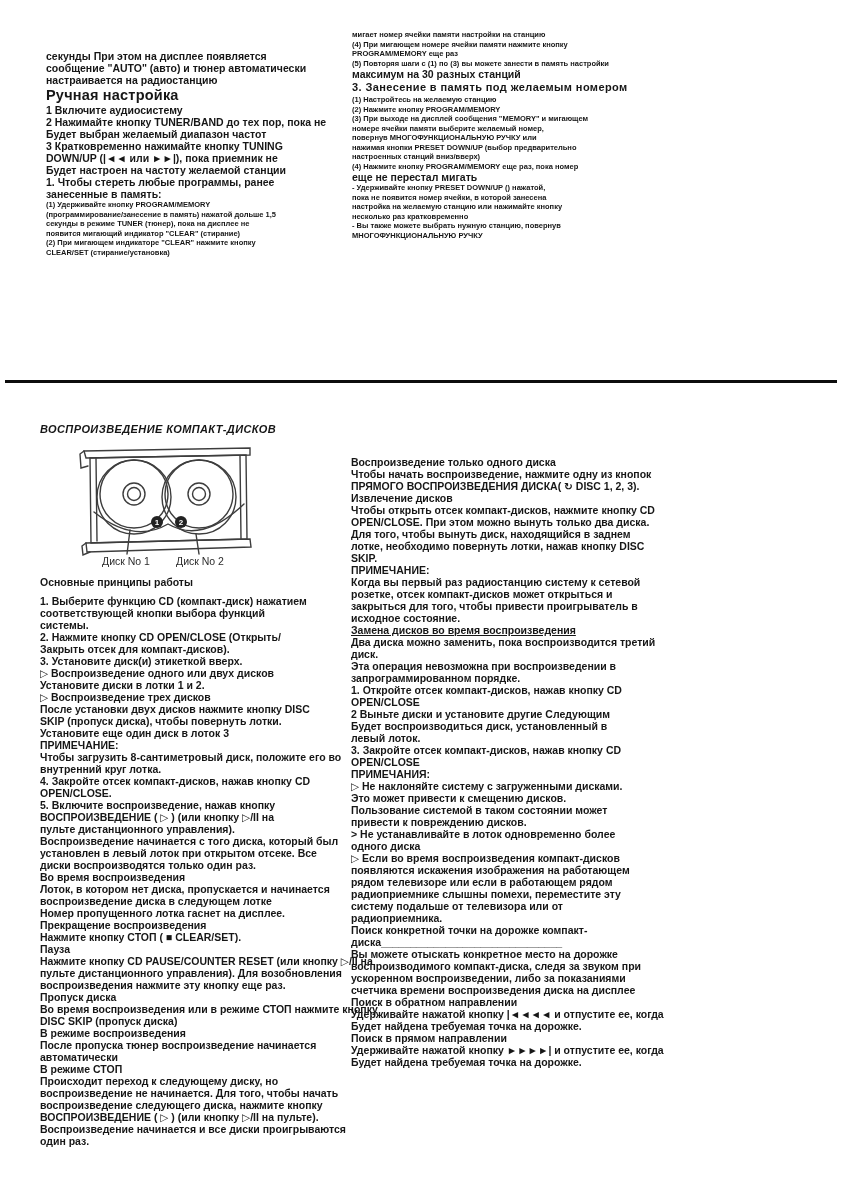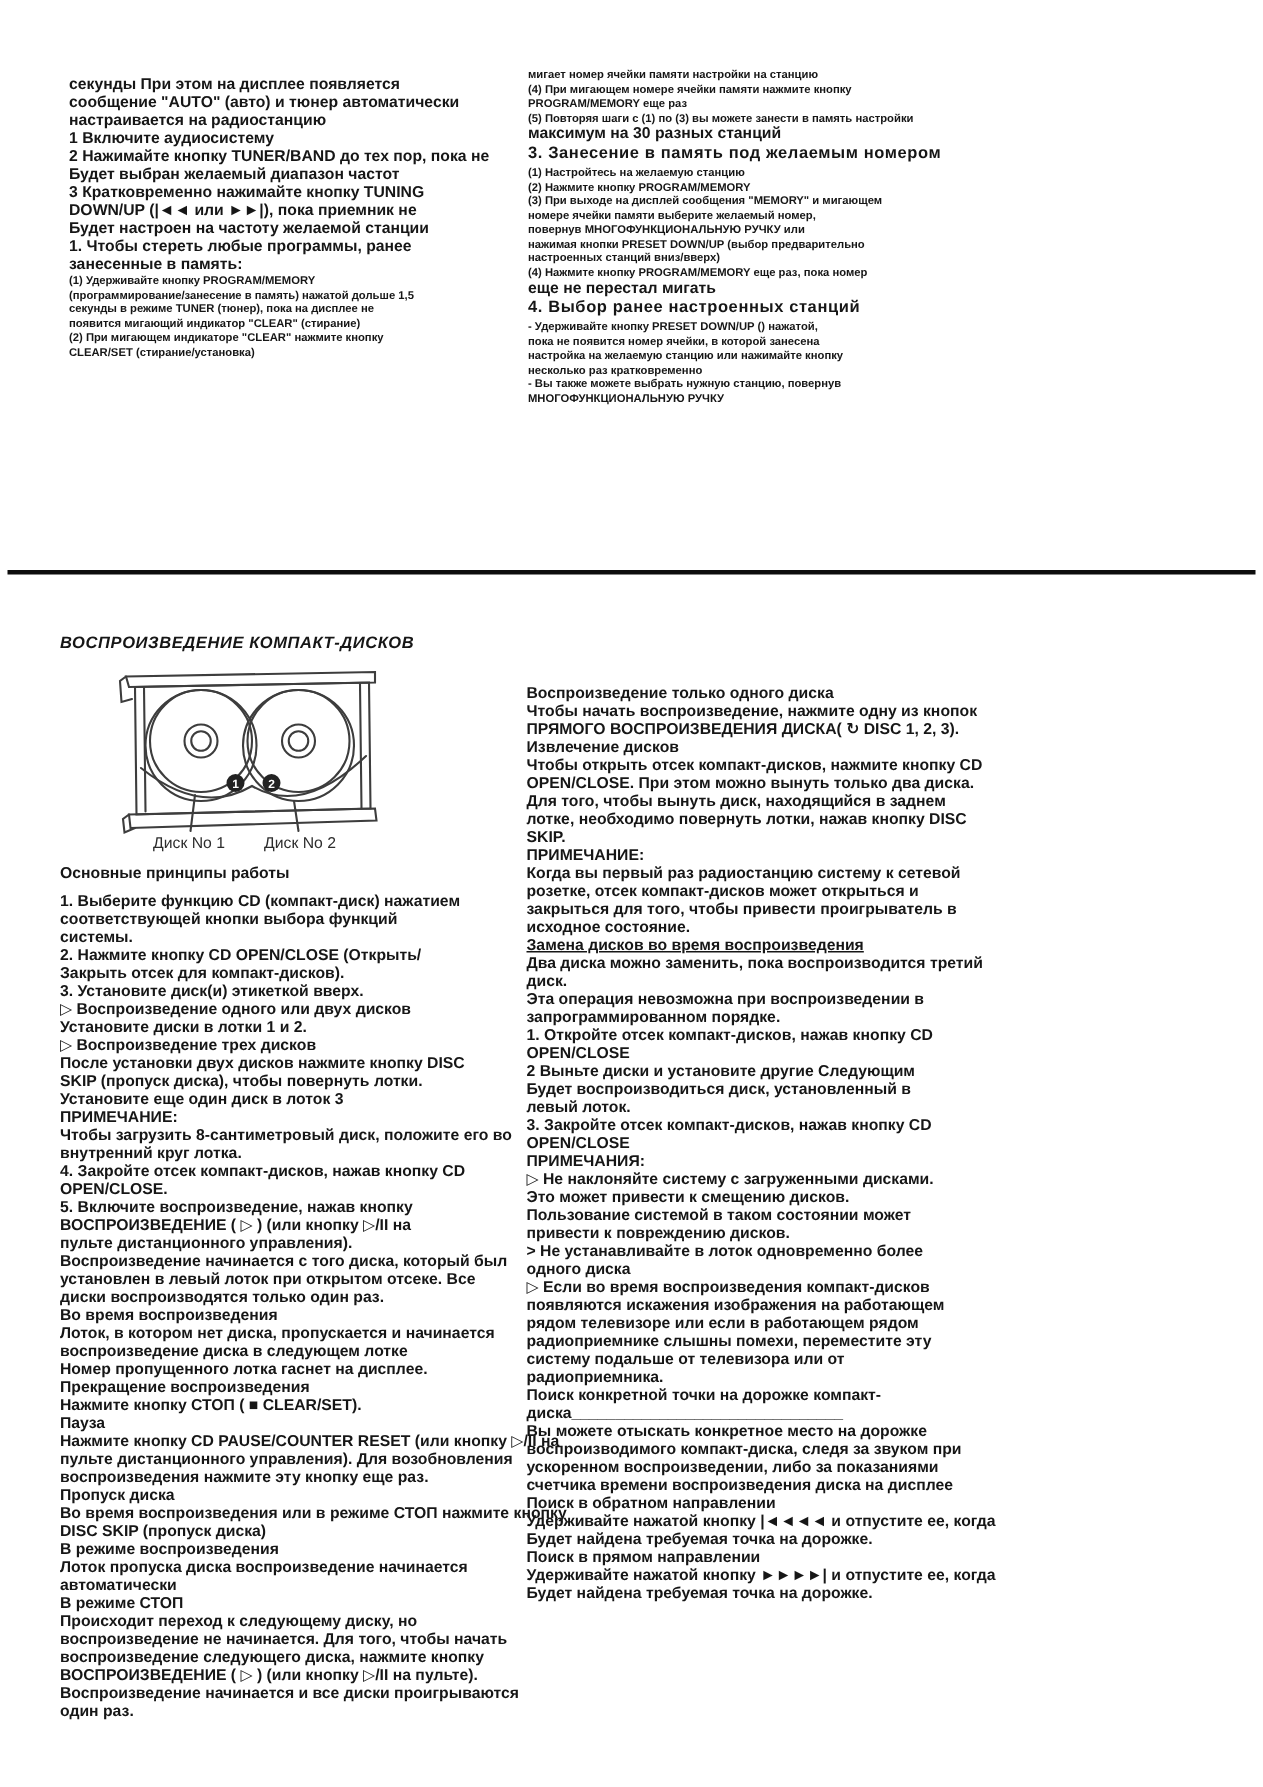--- a/index.html
+++ b/index.html
@@ -31,20 +31,21 @@
       <span>ˈ ˈˈ ˈ ˈ ˈˈ ˈ ˈ ˈ ˈˈ ˈ ˈ</span>
     </div>
   <div>
 
       <div class="ln body">секунды При этом на дисплее появляется</div>
 
       <div class="ln body">сообщение "AUTO" (авто) и тюнер автоматически</div>
 
       <div class="ln body">настраивается на радиостанцию</div>
 
+      <div class="ln h1">Ручная настройка</div>
 
       <div class="ln body">1 Включите аудиосистему</div>
 
       <div class="ln body">2 Нажимайте кнопку TUNER/BAND до тех пор, пока не</div>
 
       <div class="ln body">Будет выбран желаемый диапазон частот</div>
 
       <div class="ln body">3 Кратковременно нажимайте кнопку TUNING</div>
 
       <div class="ln body">DOWN/UP (|◄◄ или ►►|), пока приемник не</div>
@@ -64,21 +65,21 @@
 
       <div class="ln small">появится мигающий индикатор "CLEAR" (стирание)</div>
 
       <div class="ln small">(2) При мигающем индикаторе "CLEAR" нажмите кнопку</div>
 
       <div class="ln small">CLEAR/SET (стирание/установка)</div>
 
   </div>
 </div>
 
-<div class="abs" style="left:352px;top:45px;width:310px;">
+<div class="abs" style="left:352px;top:30px;width:310px;">
   <div>
 
       <div class="ln small">мигает номер ячейки памяти настройки на станцию</div>
 
       <div class="ln small">(4) При мигающем номере ячейки памяти нажмите кнопку</div>
 
       <div class="ln small">PROGRAM/MEMORY еще раз</div>
 
       <div class="ln small">(5) Повторяя шаги с (1) по (3) вы можете занести в память настройки</div>
 
@@ -98,21 +99,20 @@
       <div class="ln small">повернув МНОГОФУНКЦИОНАЛЬНУЮ РУЧКУ или</div>
 
       <div class="ln small">нажимая кнопки PRESET DOWN/UP (выбор предварительно</div>
 
       <div class="ln small">настроенных станций вниз/вверх)</div>
 
       <div class="ln small">(4) Нажмите кнопку PROGRAM/MEMORY еще раз, пока номер</div>
 
       <div class="ln body">еще не перестал мигать</div>
 
-      <div class="ln body2">4. Выбор ранее настроенных станций</div>
 
       <div class="ln small">- Удерживайте кнопку PRESET DOWN/UP () нажатой,</div>
 
       <div class="ln small">пока не появится номер ячейки, в которой занесена</div>
 
       <div class="ln small">настройка на желаемую станцию или нажимайте кнопку</div>
 
       <div class="ln small">несколько раз кратковременно</div>
 
       <div class="ln small">- Вы также можете выбрать нужную станцию, повернув</div>
@@ -240,21 +240,21 @@
       <div class="ln body">воспроизведения нажмите эту кнопку еще раз.</div>
 
       <div class="ln body">Пропуск диска</div>
 
       <div class="ln body">Во время воспроизведения или в режиме СТОП нажмите кнопку</div>
 
       <div class="ln body">DISC SKIP (пропуск диска)</div>
 
       <div class="ln body">В режиме воспроизведения</div>
 
-      <div class="ln body">Лоток пропуска диска воспроизведение начинается</div>
+      <div class="ln body">После пропуска тюнер воспроизведение начинается</div>
 
       <div class="ln body">автоматически</div>
 
       <div class="ln body">В режиме СТОП</div>
 
       <div class="ln body">Происходит переход к следующему диску, но</div>
 
       <div class="ln body">воспроизведение не начинается. Для того, чтобы начать</div>
 
       <div class="ln body">воспроизведение следующего диска, нажмите кнопку</div>

